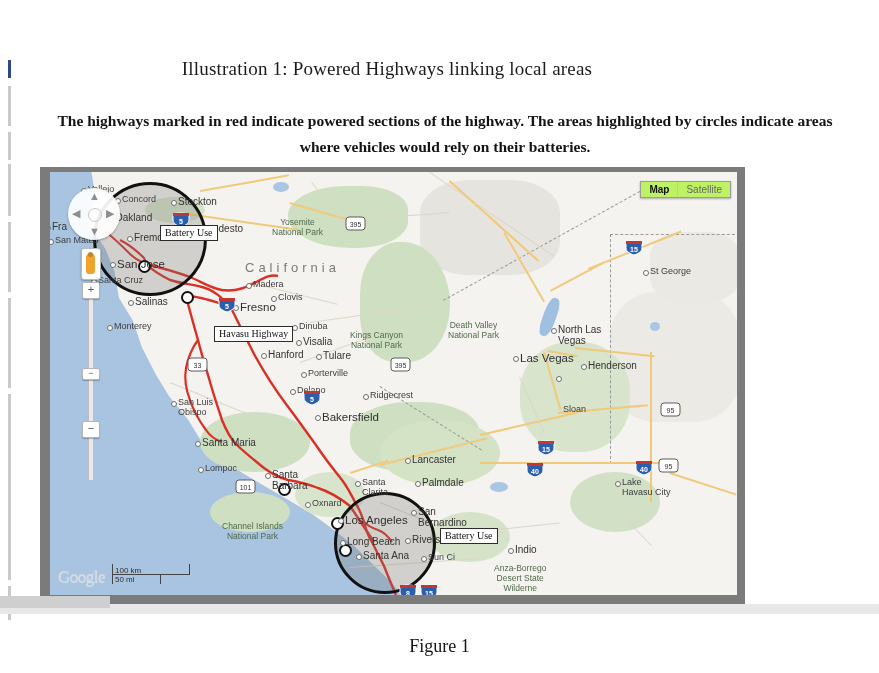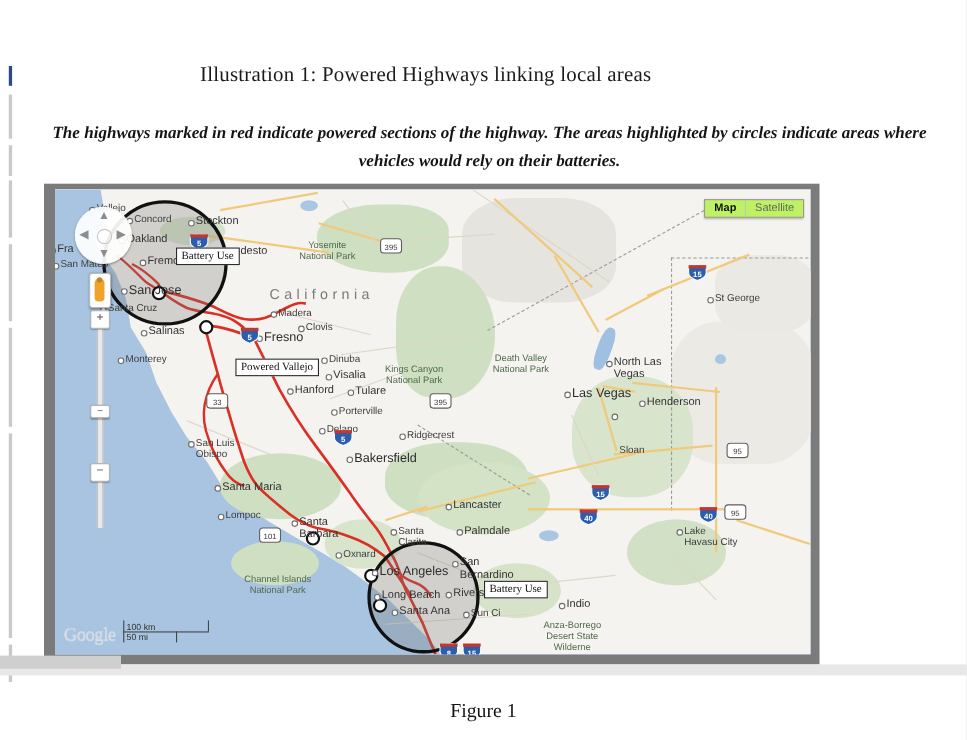--- a/index.html
+++ b/index.html
@@ -14,21 +14,21 @@
   #left-ruler .seg{position:absolute;left:0;width:3px;background:#c9c9c9;}
   #left-ruler .seg.blue{background:#2e4a86;}
 
   
   #doc-title{
     position:absolute;left:0;top:58px;width:774px;text-align:center;
     font-size:19px;color:#1b1b1b;letter-spacing:.2px;
   }
   #doc-subtitle{
     position:absolute;left:45px;top:108px;width:800px;text-align:center;
-    font-size:15.5px;font-style:italic;font-weight:bold;color:#141414;
+    font-size:15.5px;font-weight:bold;color:#141414;
     line-height:26px;
   }
   #figure-caption{
     position:absolute;left:0;top:636px;width:879px;text-align:center;
     font-size:18px;color:#141414;
   }
 
   
   #page-bottom-band{position:absolute;left:0;top:604px;width:879px;height:10px;background:#e8e8e8;}
   #page-bottom-band2{position:absolute;left:0;top:596px;width:110px;height:12px;background:#cfcfcf;}
@@ -440,21 +440,21 @@
             <text x="9" y="12" font-size="7" font-family="Liberation Sans, sans-serif" fill="#ffffff" text-anchor="middle" font-weight="bold">8</text>
           </svg></div>
         <div style="position: absolute; left: 370px; top: 412px;"><svg width="18" height="16" viewBox="0 0 18 16">
             <path d="M1 4 C1 2 3 1 9 1 C15 1 17 2 17 4 L17 8 C17 12 12 14 9 15 C6 14 1 12 1 8 Z" fill="#2b5fad" stroke="#ffffff" stroke-width="1"></path>
             <rect x="1" y="1" width="16" height="3" fill="#c4362f"></rect>
             <text x="9" y="12" font-size="7" font-family="Liberation Sans, sans-serif" fill="#ffffff" text-anchor="middle" font-weight="bold">15</text>
           </svg></div>
       </div>
 
     <div class="callout" style="left:110px;top:53px;">Battery Use</div>
-    <div class="callout" style="left:164px;top:154px;">Powered Vallejo</div>
+    <div class="callout" style="left:164px;top:154px;">Havasu Highway</div>
     <div class="callout" style="left:390px;top:356px;">Battery Use</div>
 
     <div id="pan-control">
       <div class="arr" style="left:21px;top:3px;">▲</div>
       <div class="arr" style="left:21px;top:38px;">▼</div>
       <div class="arr" style="left:4px;top:20px;">◀</div>
       <div class="arr" style="left:38px;top:20px;">▶</div>
       <div class="center"></div>
     </div>
 

